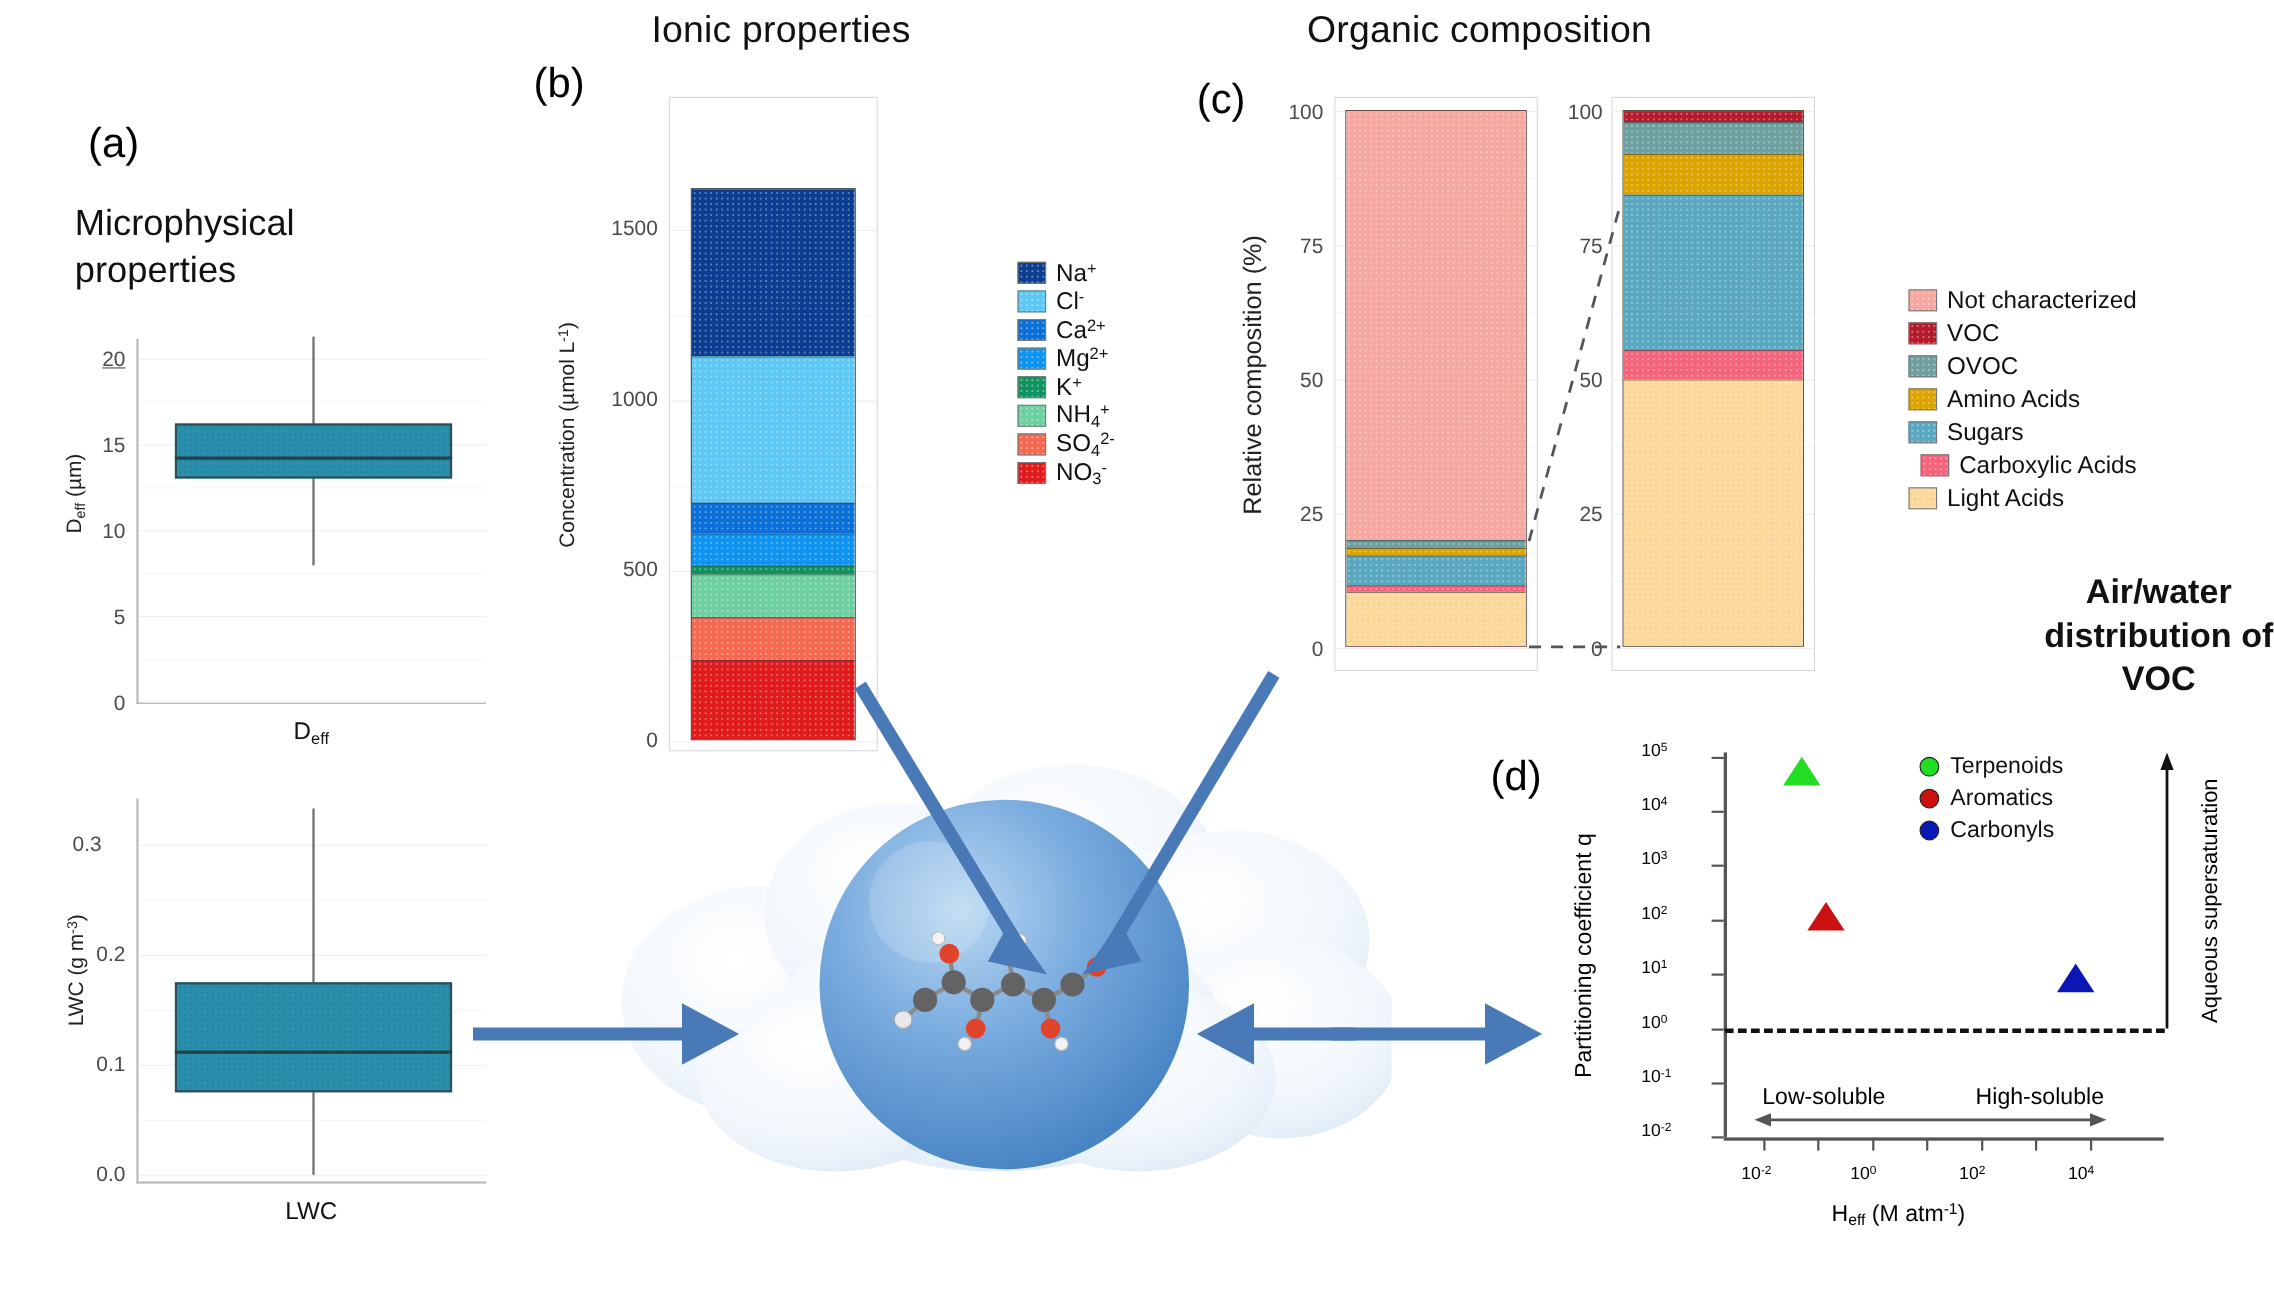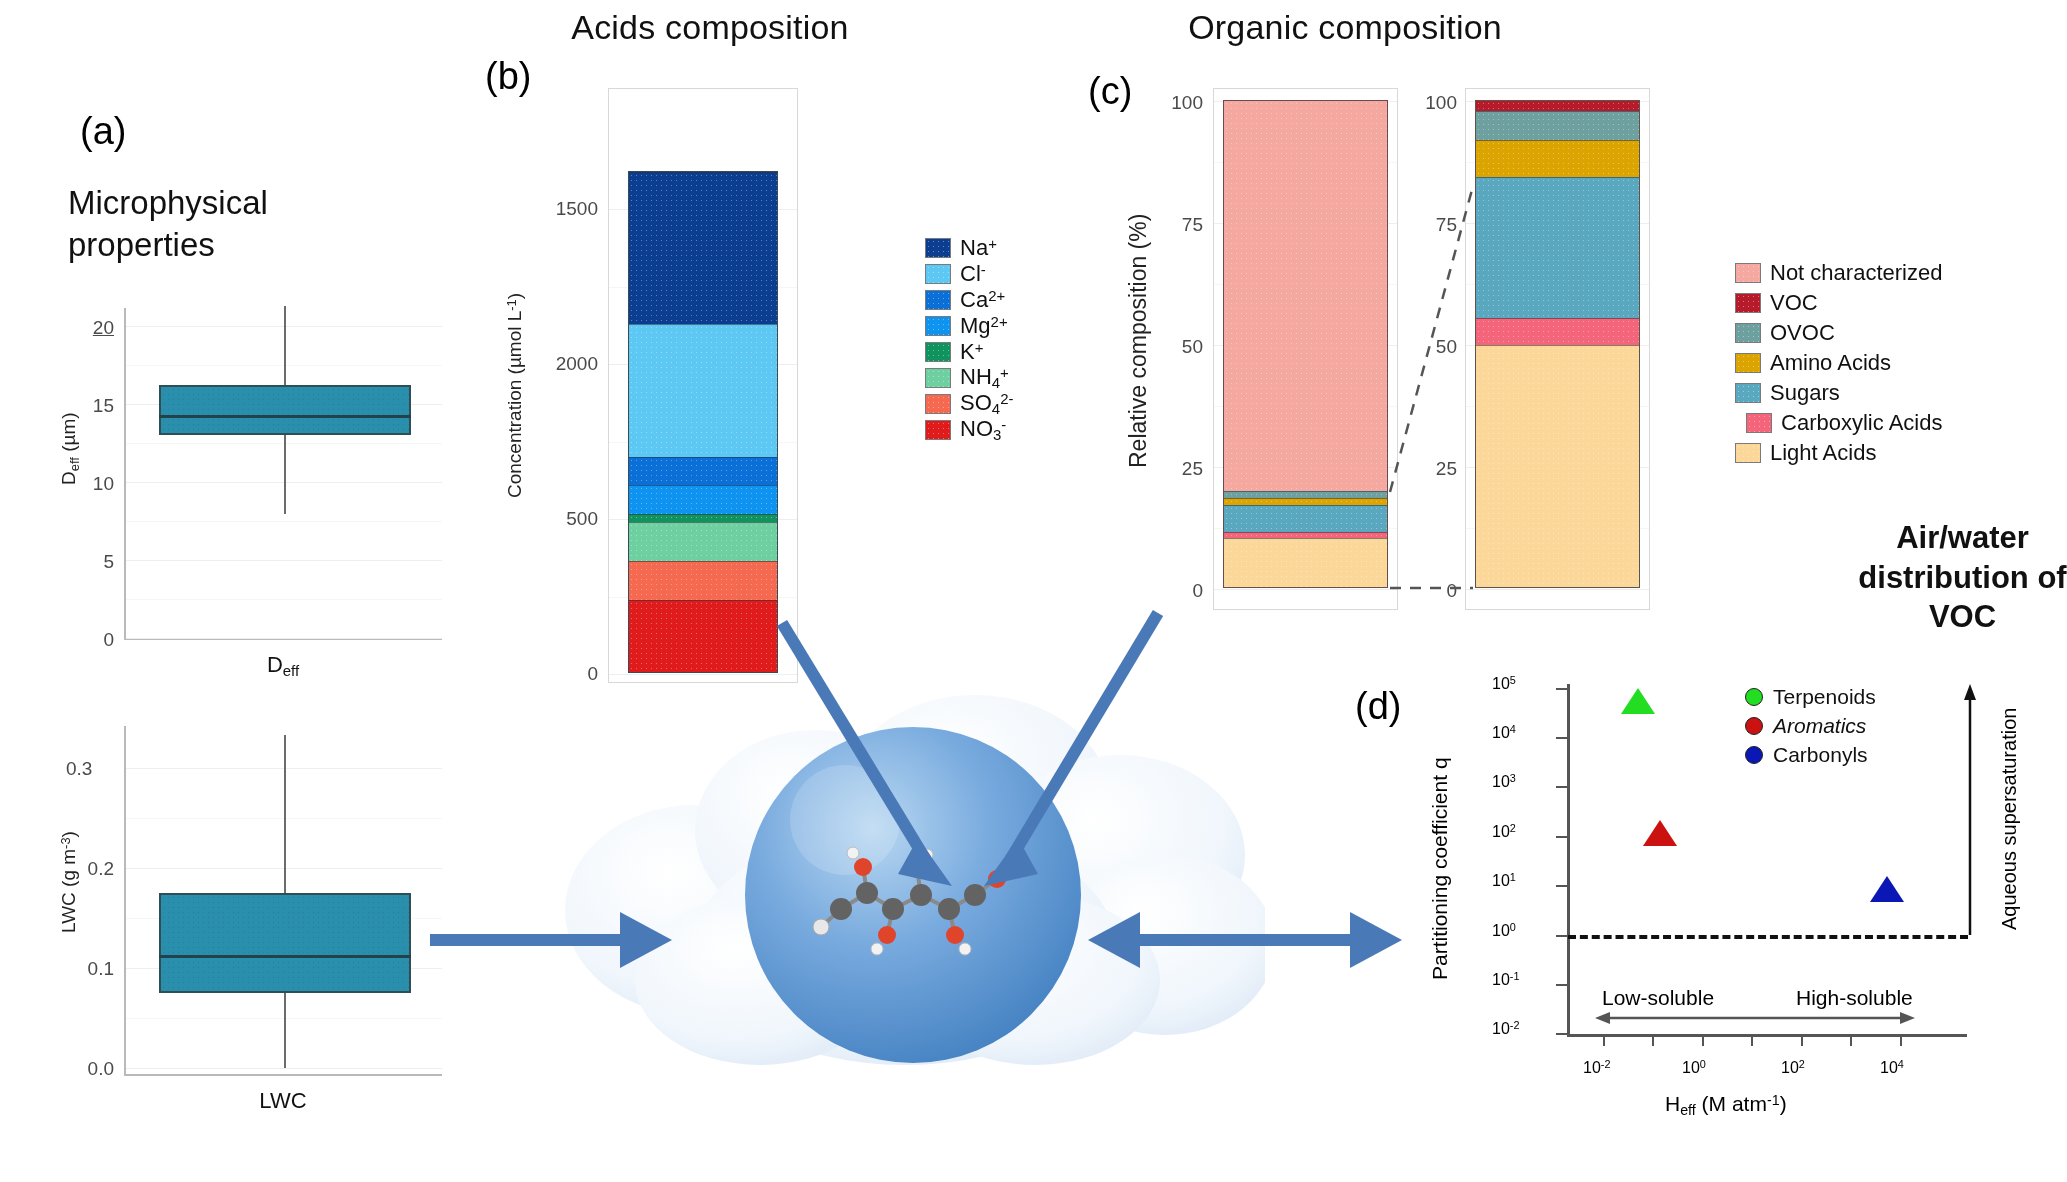--- a/index.html
+++ b/index.html
@@ -69,21 +69,21 @@
   .d-tick-h { position:absolute; width:2px; height:11px; background:#555; }
   .d-lbl { position:absolute; font-size:16px; color:#000; font-family:"Liberation Sans", sans-serif;}
   .d-tri { position:absolute; width:0; height:0; }
   .d-dash { position:absolute; height:0; border-top:4px dashed #111; }
   .d-leg-dot { width:18px; height:18px; border-radius:50%; border:1px solid #222; }
   .vert-txt { transform-origin: 0 0; white-space:nowrap; }
 </style>
 </head>
 <body>
 
-<div class="abs section-title" style="left:520px; top:8px; width:380px;">Acids composition</div>
+<div class="abs section-title" style="left:520px; top:8px; width:380px;">Ionic properties</div>
 
 <div class="abs section-title" style="left:1130px; top:8px; width:430px;">Organic composition</div>
 
 <div class="abs panel-letter" style="left:80px; top:110px;">(a)</div>
 
 <div class="abs sub-title" style="left:68px; top:182px; width:330px;">
   <span>Microphysical</span><br>
   <span>properties</span>
 </div>
 
@@ -163,21 +163,21 @@
   <div class="abs cat-lbl" style="left:64px; top:370px; width:318px; text-align:center;">LWC</div>
 </div>
 
 <div class="abs" style="left:498px; top:78px; width:420px; height:540px;">
 
   <div class="abs axis-title" style="left:6px; top:420px; transform:rotate(-90deg); transform-origin:left top; white-space:nowrap;">
     <span>Concentration (µmol L</span><sup>-1</sup><span>)</span>
   </div>
 
   <div class="abs tick-lbl" style="left:30px; top:120px; width:70px; text-align:right;">1500</div>
-  <div class="abs tick-lbl" style="left:30px; top:275px; width:70px; text-align:right;">2000</div>
+  <div class="abs tick-lbl" style="left:30px; top:275px; width:70px; text-align:right;">1000</div>
   <div class="abs tick-lbl" style="left:30px; top:430px; width:70px; text-align:right;">500</div>
   <div class="abs tick-lbl" style="left:30px; top:585px; width:70px; text-align:right;">0</div>
 
   <div class="sb-frame" style="left:110px; top:10px; width:190px; height:595px;">
     <div class="gl" style="top:120px;"></div>
     <div class="gl minor" style="top:198px;"></div>
     <div class="gl" style="top:275px;"></div>
     <div class="gl minor" style="top:353px;"></div>
     <div class="gl" style="top:430px;"></div>
     <div class="gl minor" style="top:508px;"></div>
@@ -456,21 +456,21 @@
 
   <div class="d-tri" style="left:201px; top:28px; border-left:17px solid transparent; border-right:17px solid transparent; border-bottom:26px solid #22dd22;"></div>
   <div class="d-tri" style="left:223px; top:160px; border-left:17px solid transparent; border-right:17px solid transparent; border-bottom:26px solid #cc1111;"></div>
   <div class="d-tri" style="left:450px; top:216px; border-left:17px solid transparent; border-right:17px solid transparent; border-bottom:26px solid #0b17b5;"></div>
 
   <div class="abs" style="left:325px; top:22px;">
     <div class="lg-row" style="height:29px;">
       <span class="d-leg-dot" style="background:#22dd22; margin-right:10px;"></span>
       <span class="lg-txt" style="font-size:21px;">Terpenoids</span>
     </div>
-    <div class="lg-row" style="height:29px;font-style:italic;">
+    <div class="lg-row" style="height:29px;">
       <span class="d-leg-dot" style="background:#cc1111; margin-right:10px;"></span>
       <span class="lg-txt" style="font-size:21px;">Aromatics</span>
     </div>
     <div class="lg-row" style="height:29px;">
       <span class="d-leg-dot" style="background:#0b17b5; margin-right:10px;"></span>
       <span class="lg-txt" style="font-size:21px;">Carbonyls</span>
     </div>
   </div>
 
   <svg class="arrow-svg" style="left:0; top:0; width:620px; height:500px;">

